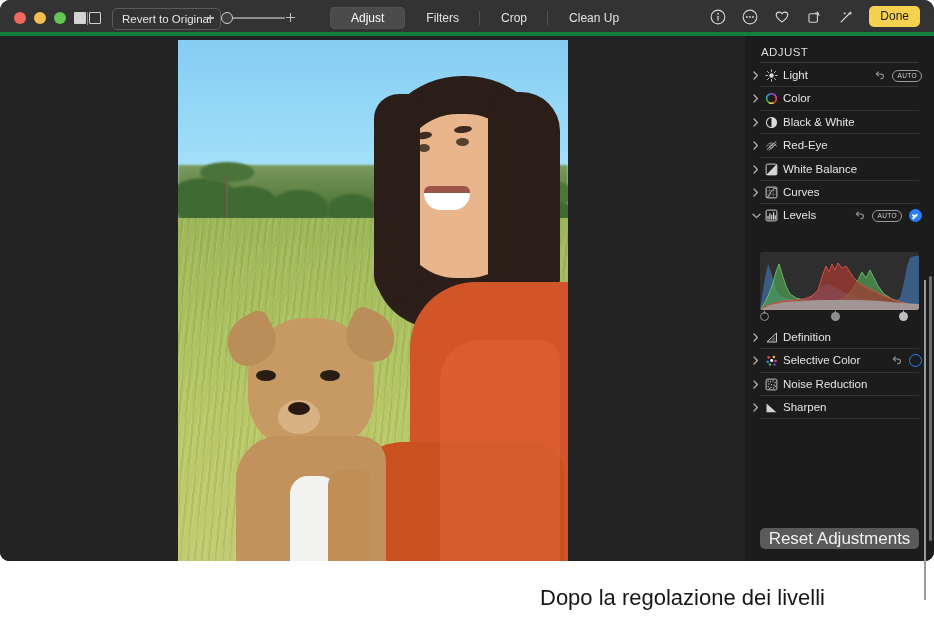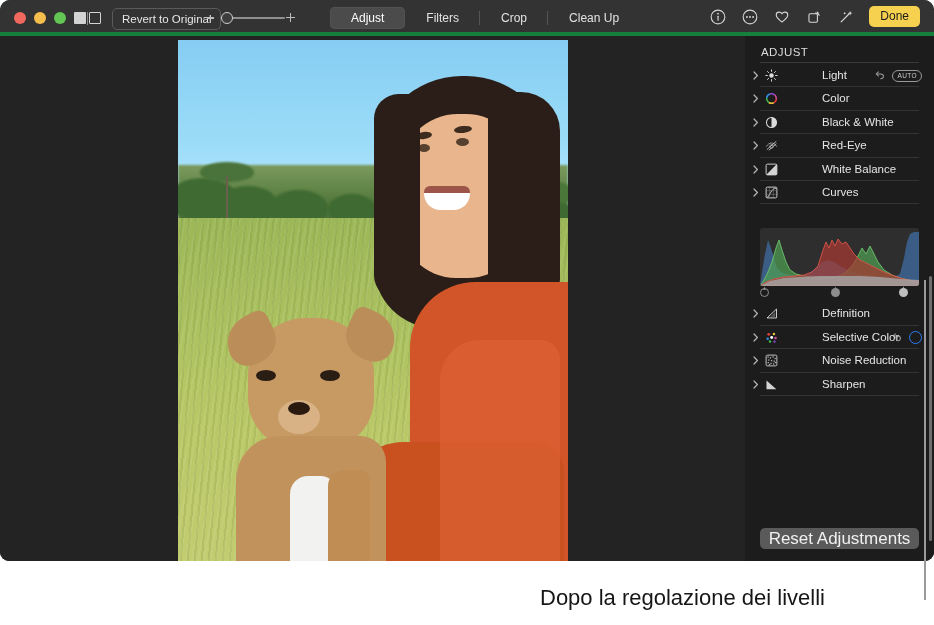--- a/index.html
+++ b/index.html
@@ -113,21 +113,21 @@
 
   .rows{position:absolute;left:0;top:28px;width:189px;}
   .row{position:relative;height:23.4px;}
   .row .sep{position:absolute;left:15px;right:15px;bottom:0;height:1px;background:#333333;}
   .chev{
     position:absolute;left:8px;top:7px;width:7px;height:9px;color:#bcbcbc;font-size:10px;
     line-height:9px;
   }
   .chev svg{display:block;}
   .ricn{position:absolute;left:20px;top:5px;width:13px;height:13px;}
-  .rlabel{position:absolute;left:38px;top:4px;color:#e4e4e4;font-size:11.5px;line-height:15px;margin-left:39px;}
+  .rlabel{position:absolute;left:38px;top:4px;color:#e4e4e4;font-size:11.5px;line-height:15px;}
 
   .ctl{position:absolute;right:12px;top:4px;display:flex;align-items:center;gap:7px;height:15px;}
   .undo{width:11px;height:11px;display:block;opacity:.75;}
   .autopill{
     border:1px solid #9a9a9a;border-radius:7px;color:#cfcfcf;font-size:6.5px;
     padding:1px 4px 1px 4px;letter-spacing:.4px;line-height:8px;
   }
   .chkon{
     width:13px;height:13px;border-radius:50%;background:#2b7cf6;position:relative;
   }
@@ -407,20 +407,46 @@
           <rect x="1.2" y="1.2" width="11.6" height="11.6" rx="1.4" fill="none" stroke="#d4d4d4" stroke-width="1.05"></rect>
           <path d="M1.6 12.4C5 12.4 6 2.2 12.4 2.2" fill="none" stroke="#d4d4d4" stroke-width="1.05"></path>
           <g stroke="#8c8c8c" stroke-width="0.5">
                 <path d="M5 1.2v11.6M9 1.2v11.6M1.2 5h11.6M1.2 9h11.6"></path>
               </g>
         </svg>
         <div class="rlabel">Curves</div>
         <div class="sep"></div>
       </div>
 
+      <div class="row">
+        <div class="chev">
+          <svg width="9" height="6" viewBox="0 0 9 6" style="margin-top:2px;margin-left:-1px;">
+                <path d="M1 1.2l3.5 3.4L8 1.2" fill="none" stroke="#b5b5b5" stroke-width="1.2" stroke-linecap="round" stroke-linejoin="round"></path>
+              </svg>
+        </div>
+        <svg class="ricn" viewBox="0 0 14 14">
+          <rect x="1.2" y="1.2" width="11.6" height="11.6" rx="1.4" fill="none" stroke="#d4d4d4" stroke-width="1.05"></rect>
+          <g fill="#d4d4d4">
+                <rect x="2.6" y="7.4" width="1.3" height="4"></rect>
+                <rect x="4.6" y="4.6" width="1.3" height="6.8"></rect>
+                <rect x="6.6" y="6.2" width="1.3" height="5.2"></rect>
+                <rect x="8.6" y="3.4" width="1.3" height="8"></rect>
+                <rect x="10.4" y="6.8" width="1.3" height="4.6"></rect>
+              </g>
+        </svg>
+        <div class="rlabel">Levels</div>
+        <div class="ctl">
+          <svg class="undo" viewBox="0 0 12 12">
+            <path d="M3.2 4.3h4.1c2 0 3 1.1 3 2.6s-1 2.6-3 2.6" fill="none" stroke="#c6c6c6" stroke-width="1.1" stroke-linecap="round"></path>
+            <path d="M4.9 2.1L2.5 4.35l2.4 2.25" fill="none" stroke="#c6c6c6" stroke-width="1.1" stroke-linecap="round" stroke-linejoin="round"></path>
+          </svg>
+          <div class="autopill">AUTO</div>
+          <div class="chkon"></div>
+        </div>
+      </div>
 
       <div class="levels-panel" style="height:98px;">
 
         <div class="histo">
           <svg width="159" height="58" viewBox="0 0 159 58" preserveAspectRatio="none">
 
             <path d="M0,58 L2,44 L5,26 L8,12 L11,20 L14,30 L17,40 L21,44 L26,46 L32,47 L40,48 L48,46 L56,40 L62,34 L68,32 L74,34 L80,38 L88,42 L96,45 L106,47 L116,48 L126,49 L134,49 L140,46 L144,30 L147,14 L150,6 L154,4 L159,4 L159,58 Z" fill="#3f6a9e" fill-opacity="0.78"></path>
 
             <path d="M0,58 L4,52 L8,44 L12,34 L16,20 L19,12 L22,22 L26,34 L30,42 L36,46 L44,48 L52,49 L60,50 L68,50 L76,49 L84,46 L92,38 L98,28 L102,20 L106,26 L110,18 L114,26 L118,34 L124,42 L132,47 L140,50 L148,52 L155,54 L159,55 L159,58 Z" fill="#4f9e52" fill-opacity="0.72" stroke="#6ec26f" stroke-width="1" stroke-opacity="0.9"></path>
 

